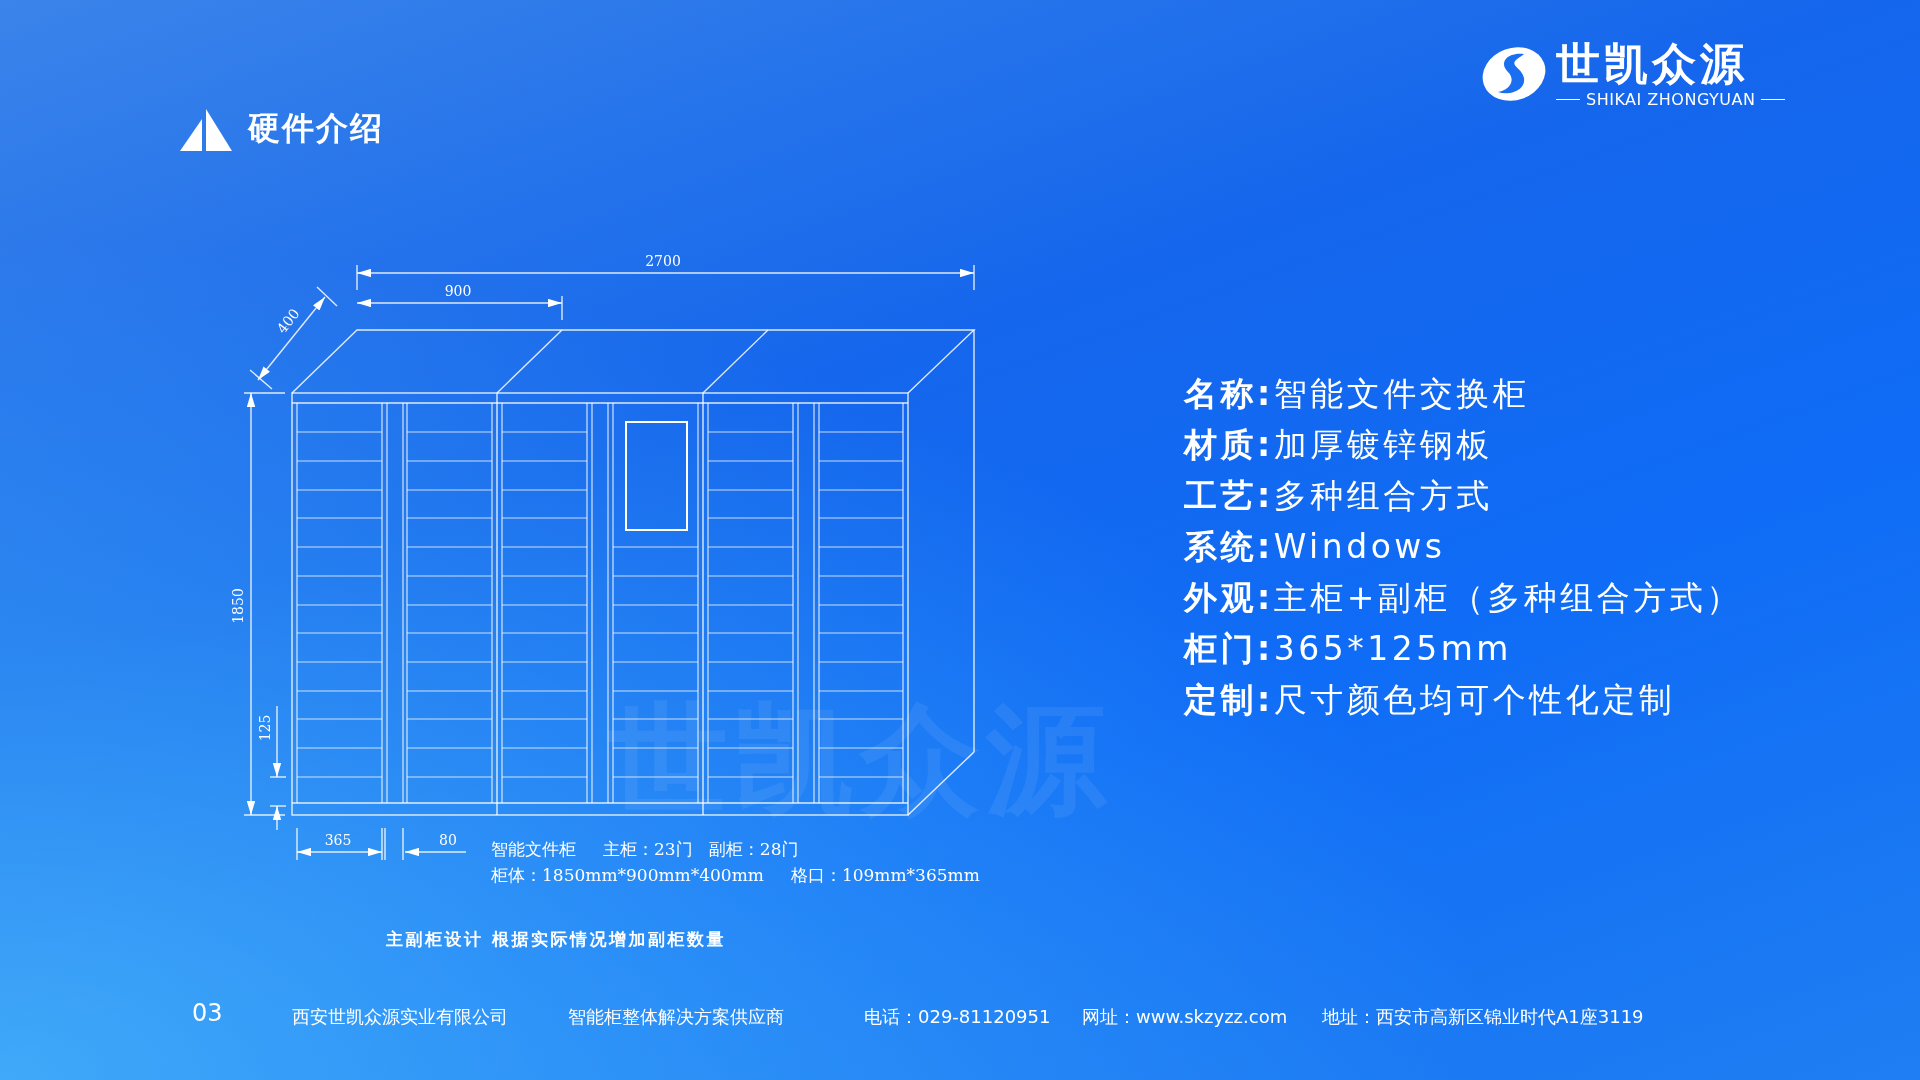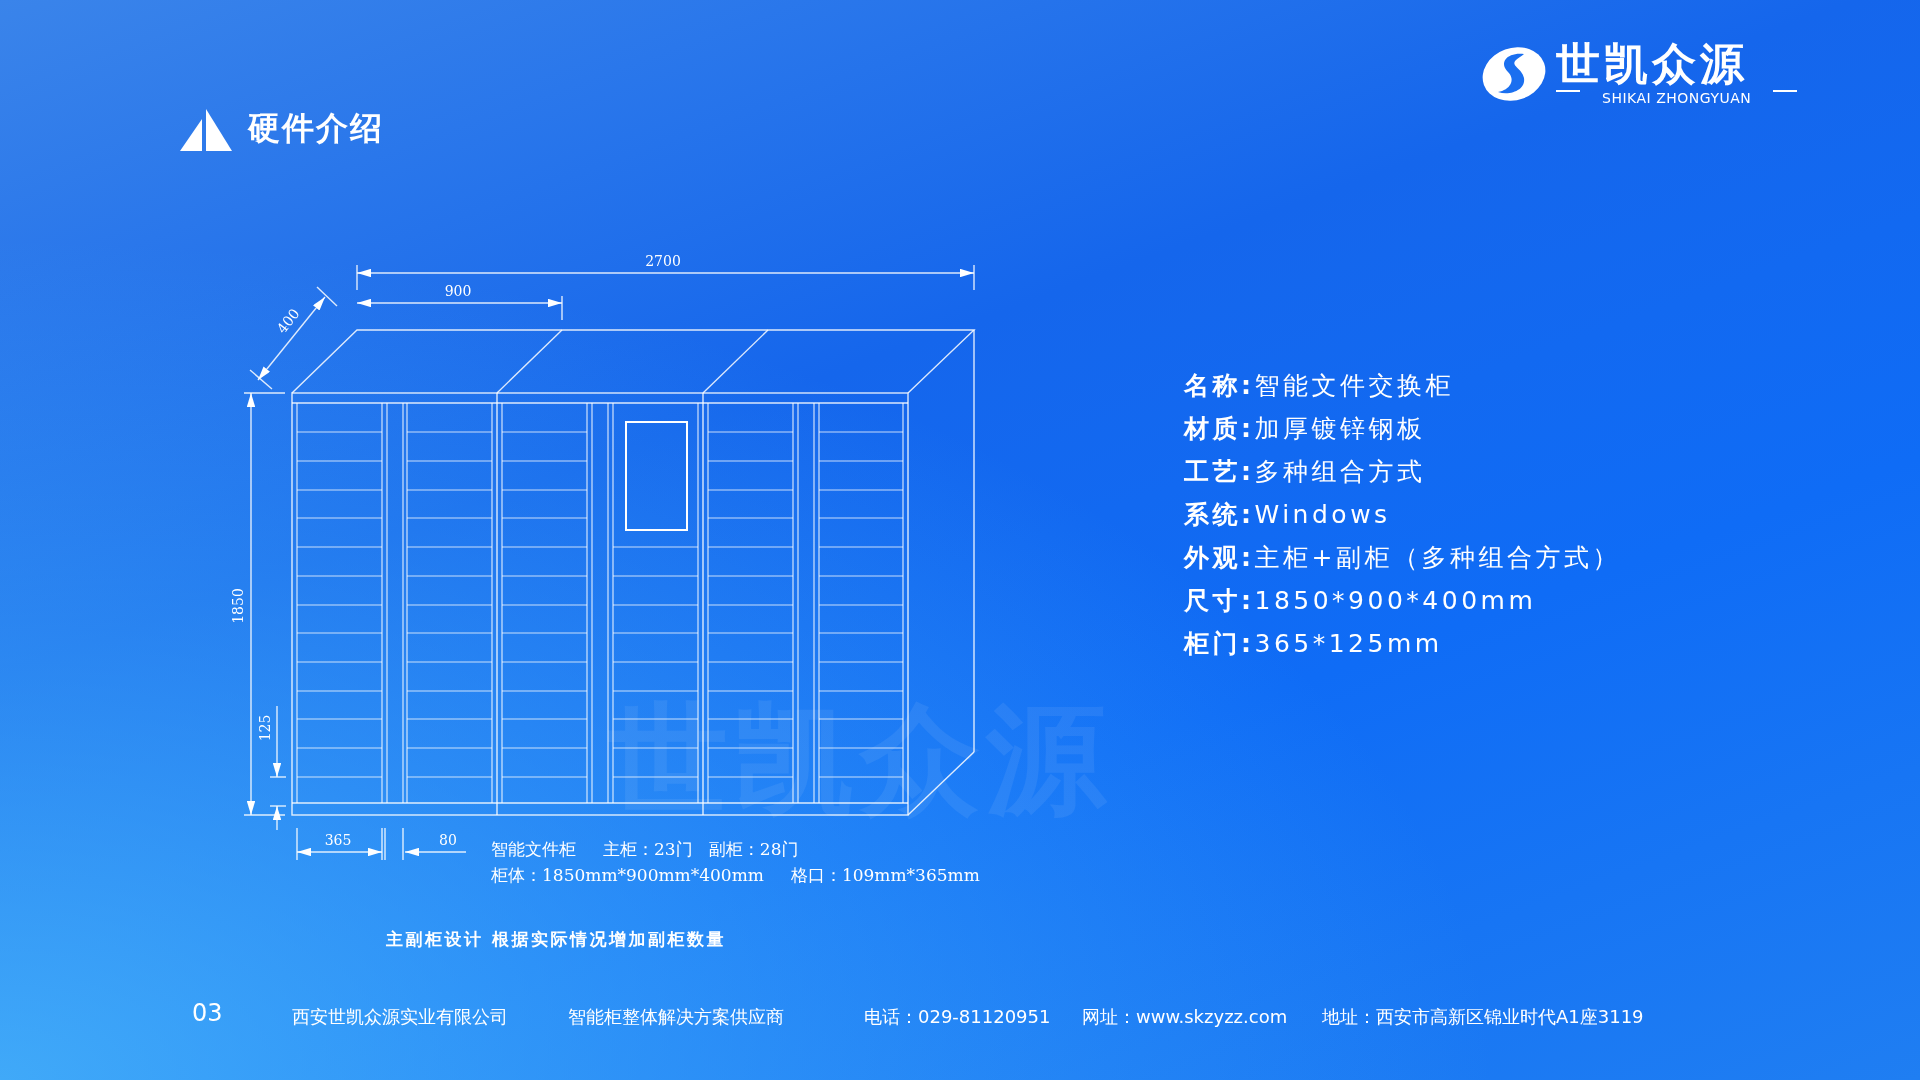--- a/index.html
+++ b/index.html
@@ -10,32 +10,32 @@
     color:#fff;
   }
   .bg-overlay {
     position:absolute; inset:0;
     background: radial-gradient(ellipse at 0% 100%, rgba(80,190,250,0.75) 0%, rgba(80,190,250,0) 55%);
     pointer-events:none;
   }
   .logo { position:absolute; left:1480px; top:38px; width:270px; height:70px; }
   .logo-mark { position:absolute; left:0; top:0; width:68px; height:68px; }
   .logo-cn { position:absolute; left:76px; top:0px; font-size:44px; font-weight:bold; letter-spacing:4px; line-height:52px; white-space:nowrap; }
-  .logo-en { position:absolute; left:76px; top:52px; font-size:14px; letter-spacing:0.5px; white-space:nowrap; display:flex; gap:22px; }
+  .logo-en { position:absolute; left:76px; top:52px; font-size:16px; letter-spacing:0.5px; white-space:nowrap; display:flex; align-items:center; gap:6px; }
   .logo-en .dash { display:inline-block; width:24px; height:1.5px; background:#fff; }
 
   .title { position:absolute; left:180px; top:104px; display:flex; align-items:center; }
   .title-icon { width:52px; height:46px; margin-right:16px; }
   .title-text { font-size:32px; font-weight:bold; letter-spacing:2px; line-height:48px; }
 
   .drawing { position:absolute; left:0; top:0; width:1920px; height:1080px; }
   .drawing text { font-family:"DejaVu Serif","Liberation Serif",serif; fill:#fff; }
 
   .spec-list { position:absolute; left:1184px; top:364px; }
-  .spec-row { font-size:25px; letter-spacing:3.5px; line-height:43px; height:43px; white-space:nowrap; }
+  .spec-row { font-size:33px; letter-spacing:3.5px; line-height:43px; height:43px; white-space:nowrap;margin-top:8px; }
   .spec-key { font-weight:bold; }
 
   .caption { position:absolute; left:386px; top:928px; font-size:17px; letter-spacing:2.5px; font-weight:bold; }
 
   .footer { position:absolute; top:1001px; left:0; width:1855px; height:30px; font-size:18px; }
   .page-num { position:absolute; left:192px; top:-2px; font-size:24px; }
   .footer-item { position:absolute; top:4px; white-space:nowrap; }
 
   .watermark { position:absolute; left:608px; top:680px; font-size:120px; font-weight:bold; color:rgba(255,255,255,0.07); letter-spacing:6px; white-space:nowrap; }
 </style>
@@ -161,22 +161,22 @@
   <text x="491" y="855" font-size="17" xml:space="preserve">智能文件柜     主柜：23门   副柜：28门</text>
   <text x="491" y="881" font-size="17" xml:space="preserve">柜体：1850mm*900mm*400mm     格口：109mm*365mm</text>
 </svg>
 
 <div class="spec-list">
   <div class="spec-row"><span class="spec-key">名称</span><span class="spec-key">:</span><span>智能文件交换柜</span></div>
   <div class="spec-row"><span class="spec-key">材质</span><span class="spec-key">:</span><span>加厚镀锌钢板</span></div>
   <div class="spec-row"><span class="spec-key">工艺</span><span class="spec-key">:</span><span>多种组合方式</span></div>
   <div class="spec-row"><span class="spec-key">系统</span><span class="spec-key">:</span><span>Windows</span></div>
   <div class="spec-row"><span class="spec-key">外观</span><span class="spec-key">:</span><span>主柜+副柜（多种组合方式）</span></div>
-  <div class="spec-row"><span class="spec-key">尺寸</span><span class="spec-key">:</span><span>1850*900*400mm</span></div>
   <div class="spec-row"><span class="spec-key">柜门</span><span class="spec-key">:</span><span>365*125mm</span></div>
+  <div class="spec-row"><span class="spec-key">定制</span><span class="spec-key">:</span><span>尺寸颜色均可个性化定制</span></div>
 </div>
 
 <div class="caption">主副柜设计 根据实际情况增加副柜数量</div>
 
 <div class="footer">
   <span class="page-num">03</span>
   <span class="footer-item" style="left:292px">西安世凯众源实业有限公司</span>
   <span class="footer-item" style="left:568px">智能柜整体解决方案供应商</span>
   <span class="footer-item" style="left:864px">电话：029-81120951</span>
   <span class="footer-item" style="left:1082px">网址：www.skzyzz.com</span>

